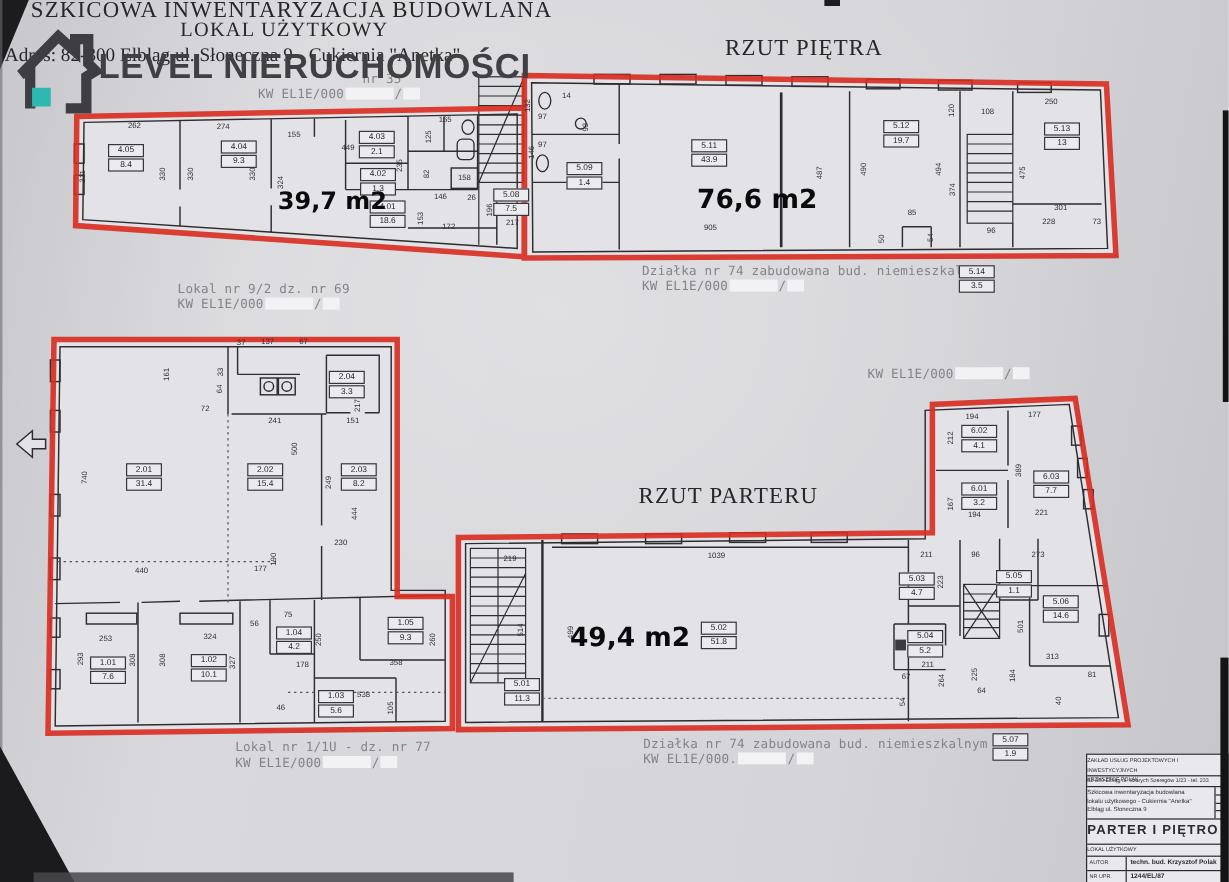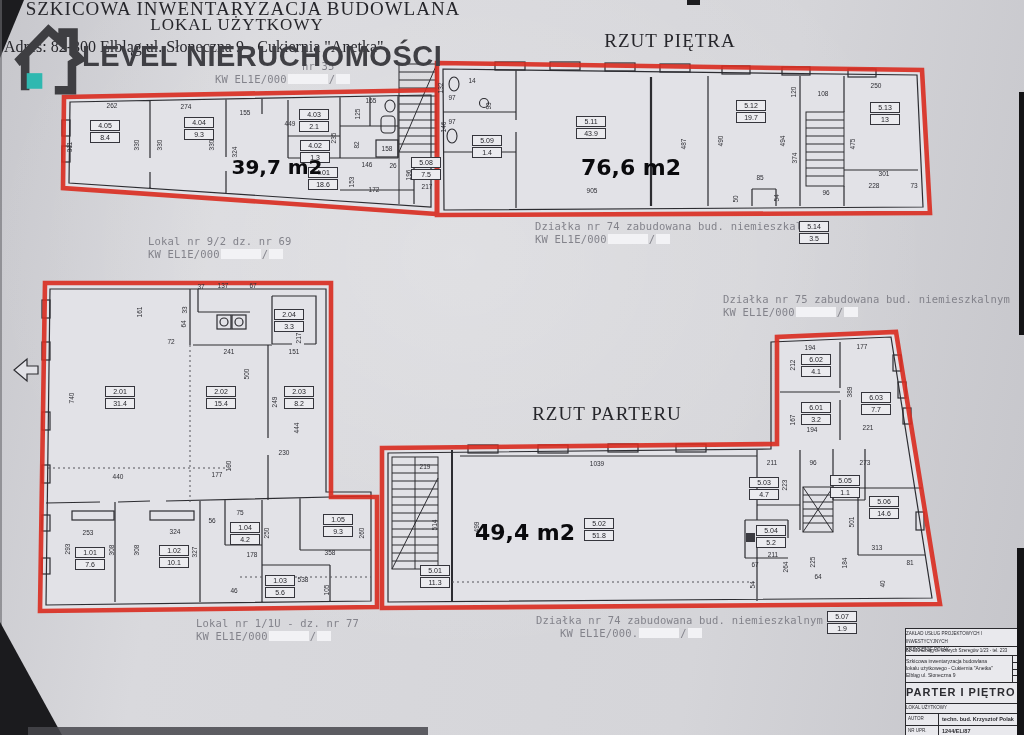--- a/index.html
+++ b/index.html
@@ -213,32 +213,31 @@
   <div class="cad" style="left:148px;top:235px">Lokal nr 9/2 dz. nr 69</div>
   <div class="cad" style="left:148px;top:248px">
     <span>KW EL1E/000</span><span class="redact w40"></span><span>/</span><span class="redact w14"></span>
   </div>
 
   <div class="cad" style="left:535px;top:220px">Działka nr 74 zabudowana bud. niemieszkalnym</div>
   <div class="cad" style="left:535px;top:233px">
     <span>KW EL1E/000</span><span class="redact w40"></span><span>/</span><span class="redact w14"></span>
   </div>
 
-  <div class="cad" style="left:723px;top:293px">Działka nr 75 zabudowana bud. niemieszkalnym</div>
   <div class="cad" style="left:723px;top:306px">
     <span>KW EL1E/000</span><span class="redact w40"></span><span>/</span><span class="redact w14"></span>
   </div>
 
   <div class="cad" style="left:196px;top:617px">Lokal nr 1/1U - dz. nr 77</div>
   <div class="cad" style="left:196px;top:630px">
     <span>KW EL1E/000</span><span class="redact w40"></span><span>/</span><span class="redact w14"></span>
   </div>
 
   <div class="cad" style="left:536px;top:614px">Działka nr 74 zabudowana bud. niemieszkalnym</div>
-  <div class="cad" style="left:560px;top:627px">
+  <div class="cad" style="left:536px;top:627px">
     <span>KW EL1E/000.</span><span class="redact w40"></span><span>/</span><span class="redact w14"></span>
   </div>
 
   <div class="rbox" style="left:105px;top:132px">
       <div>4.05</div>
       <div>8.4</div>
     </div>
   <div class="rbox" style="left:199px;top:129px">
       <div>4.04</div>
       <div>9.3</div>

